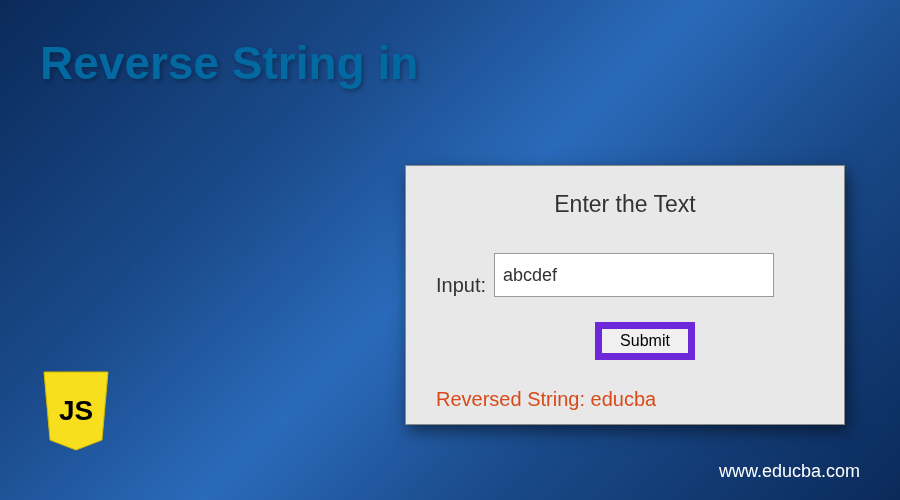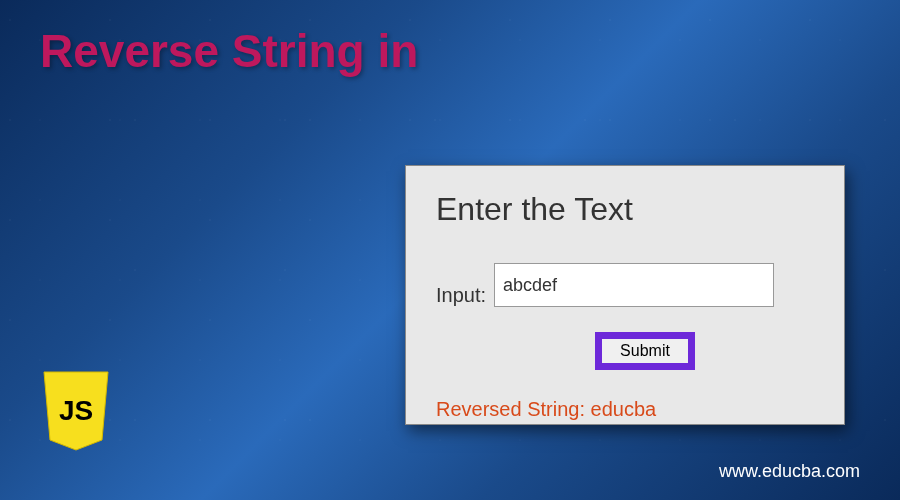--- a/index.html
+++ b/index.html
@@ -27,23 +27,23 @@
       background-image: 
         radial-gradient(circle at 10% 20%, rgba(255,255,255,0.05) 1px, transparent 1px),
         radial-gradient(circle at 90% 80%, rgba(255,255,255,0.05) 1px, transparent 1px),
         radial-gradient(circle at 50% 50%, rgba(255,255,255,0.03) 1px, transparent 1px);
       background-size: 100px 100px, 150px 150px, 80px 80px;
       opacity: 0.6;
     }
     
     .title {
       position: absolute;
-      top: 25px;
+      top: 37px;
       left: 40px;
-      color: #be185d;
+      color: #0369a1;
       font-size: 46px;
       font-weight: bold;
       line-height: 1.15;
       text-shadow: 2px 2px 4px rgba(0,0,0,0.3);
       z-index: 2;
     }
     
     .form-panel {
       position: absolute;
       top: 165px;
@@ -51,24 +51,25 @@
       width: 440px;
       height: 260px;
       background: #e8e8e8;
       border: 1px solid #888;
       box-shadow: 3px 6px 15px rgba(0,0,0,0.5);
       padding: 25px 30px;
       z-index: 2;
     }
     
     .form-header {
-      font-size: 32px;
+      font-size: 23px;
       color: #333;
       margin-bottom: 35px;
       font-weight: normal;
+      text-align: center;
     }
     
     .input-row {
       display: flex;
       align-items: flex-end;
       margin-bottom: 25px;
     }
     
     .input-label {
       font-size: 20px;

